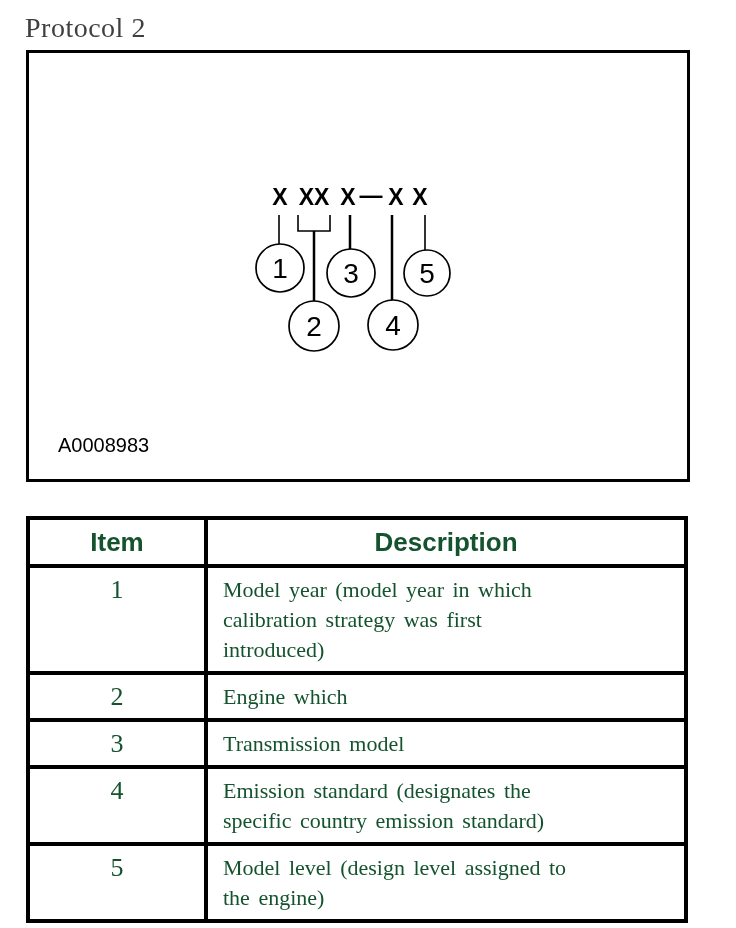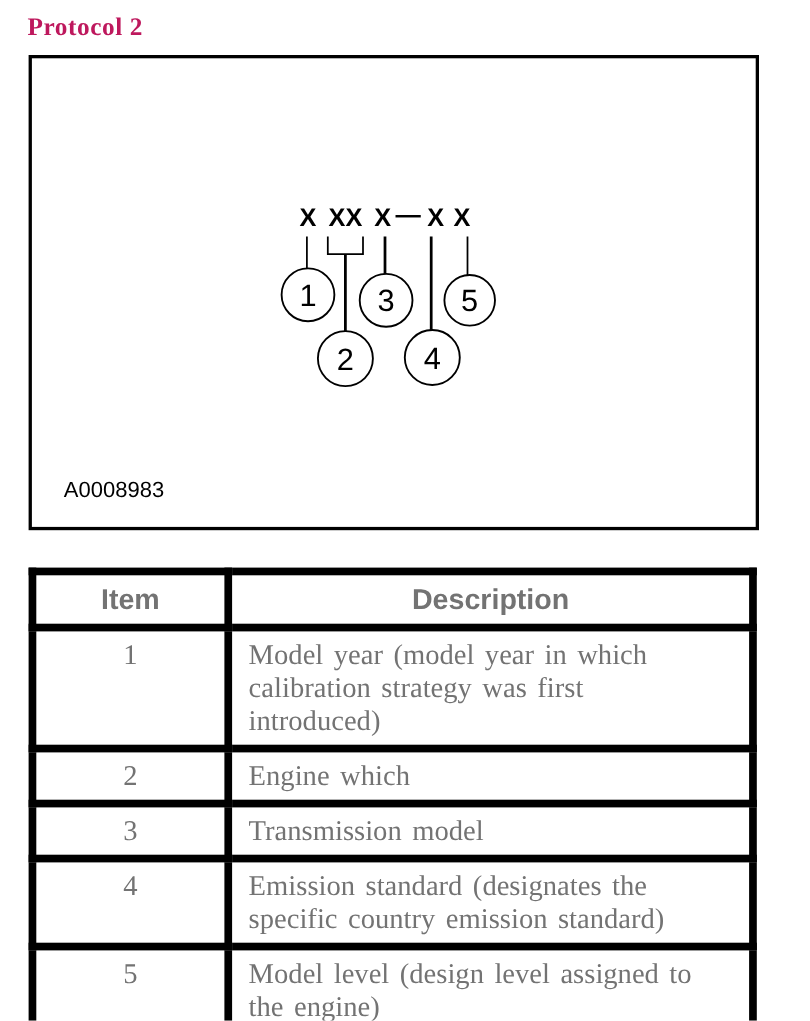--- a/index.html
+++ b/index.html
@@ -14,24 +14,24 @@
     background: #ffffff;
     color: #000000;
     overflow: hidden;
     font-family: "Liberation Serif", serif;
   }
   .page-title {
     position: absolute;
     left: 25px;
     top: 12px;
     font-family: "Liberation Serif", serif;
-    font-size: 23px;
-    font-weight: 700;
+    font-size: 28px;
+    font-weight: 400;
     letter-spacing: 0.5px;
-    color: #be185d;
+    color: #404040;
     white-space: nowrap;
   }
   .diagram-box {
     position: absolute;
     left: 26px;
     top: 50px;
     width: 658px;
     height: 426px;
     border: 3px solid #000000;
     background: #ffffff;
@@ -64,42 +64,42 @@
     left: 26px;
     top: 516px;
     width: 662px;
     border-collapse: collapse;
     border: 3px solid #000000;
     table-layout: fixed;
     background: #ffffff;
   }
   table.spec-table th,
   table.spec-table td {
-    border: 7px solid #000000;
+    border: 4px solid #000000;
     vertical-align: top;
-    color: #737373;
+    color: #14532d;
   }
   table.spec-table th {
     font-family: "Liberation Sans", sans-serif;
     font-size: 26px;
     font-weight: 700;
     text-align: center;
     height: 38px;
     padding: 3px 0 3px 0;
     vertical-align: middle;
   }
   td.item-cell {
     font-family: "Liberation Serif", serif;
     font-size: 26px;
     text-align: center;
     padding-top: 7px;
   }
   td.desc-cell {
     font-family: "Liberation Serif", serif;
-    font-size: 26px;
+    font-size: 22px;
     line-height: 30px;
     padding: 7px 12px 6px 15px;
     white-space: pre-line;
     word-spacing: 3px;
   }
 </style>
 </head>
 <body>
 
 <div class="page">

